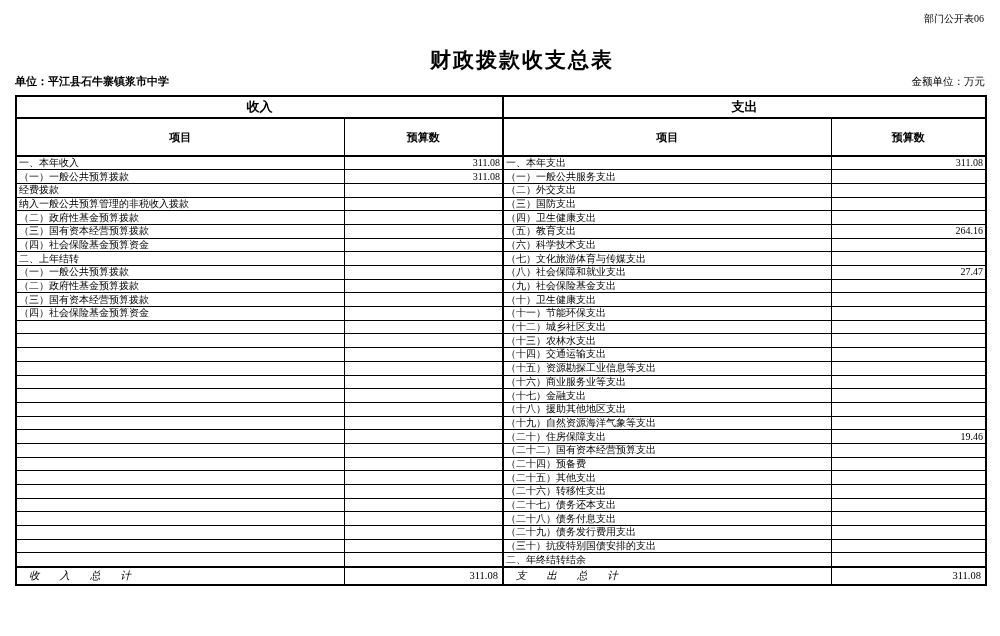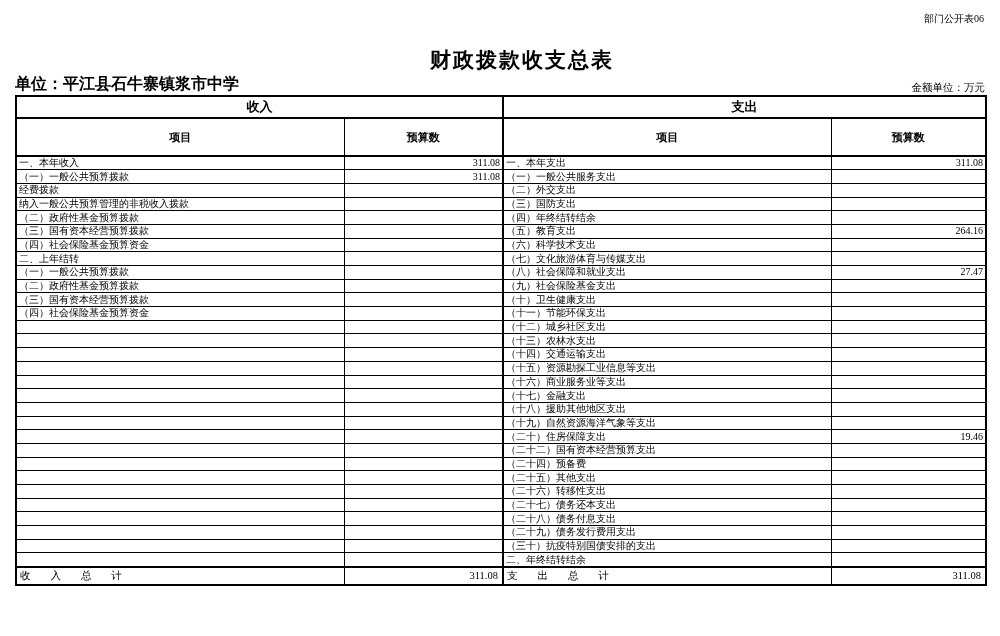--- a/index.html
+++ b/index.html
@@ -19,21 +19,21 @@
     position: absolute; top: 34px; left: 0; width: 100%;
     margin: 12px; text-align: center;
     font-size: 21px; font-weight: bold; letter-spacing: 2px;
     font-family: "Liberation Sans", "DejaVu Sans", sans-serif;
     padding-left: 20px;
   }
   .meta-row {
     position: absolute; top: 74px; left: 15px; width: 970px;
     display: flex; justify-content: space-between; align-items: flex-end;
   }
-  .unit-line { font-weight: bold; font-size: 16px; font-family: Liberation Mono, monospace; }
+  .unit-line { font-weight: bold; font-size: 11px; font-family: Liberation Mono, monospace; }
   .currency-note { font-size: 10.5px; }
 
   table.budget-table {
     position: absolute; top: 95px; left: 15px;
     width: 970px;
     border-collapse: collapse;
     table-layout: fixed;
     border: 2px solid #000;
   }
   .budget-table th, .budget-table td {
@@ -66,21 +66,21 @@
   td.ind0 { padding-left: 2px; }
   td.ind1 { padding-left: 3px; }
   td.ind2 { padding-left: 20px; }
   .mid { border-left-width: 2px !important; }
   .total-row td {
     height: 15px;
     font-size: 10.5px;
     border-top: 2px solid #000;
     vertical-align: middle;
   }
-  .total-label { letter-spacing: 1.9em; padding-left: 3px; }
+  .total-label { letter-spacing: 1.9em; padding-left: 12px; font-style: italic; }
   .total-row .num { text-align: right; padding-right: 4px; }
 </style>
 </head>
 <body>
 
 <div class="doc-number">部门公开表06</div>
 
 <h1 class="page-title">财政拨款收支总表</h1>
 
 <div class="meta-row">
@@ -128,21 +128,21 @@
       </tr>
       <tr>
         <td class="ind2">纳入一般公共预算管理的非税收入拨款</td>
         <td class="num"></td>
         <td class="mid ind1">（三）国防支出</td>
         <td class="num"></td>
       </tr>
       <tr>
         <td class="ind1">（二）政府性基金预算拨款</td>
         <td class="num"></td>
-        <td class="mid ind1">（四）年终结转结余</td>
+        <td class="mid ind1">（四）卫生健康支出</td>
         <td class="num"></td>
       </tr>
       <tr>
         <td class="ind1">（三）国有资本经营预算拨款</td>
         <td class="num"></td>
         <td class="mid ind1">（五）教育支出</td>
         <td class="num">264.16</td>
       </tr>
       <tr>
         <td class="ind1">（四）社会保险基金预算资金</td>

